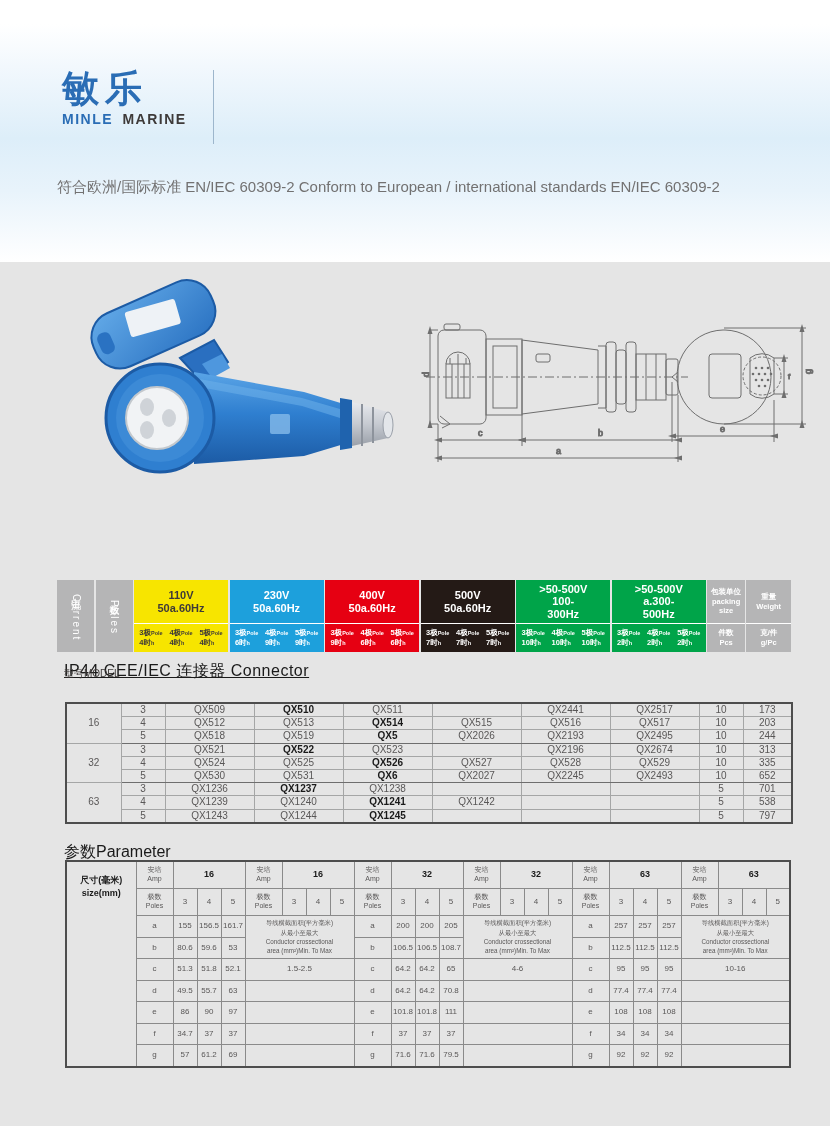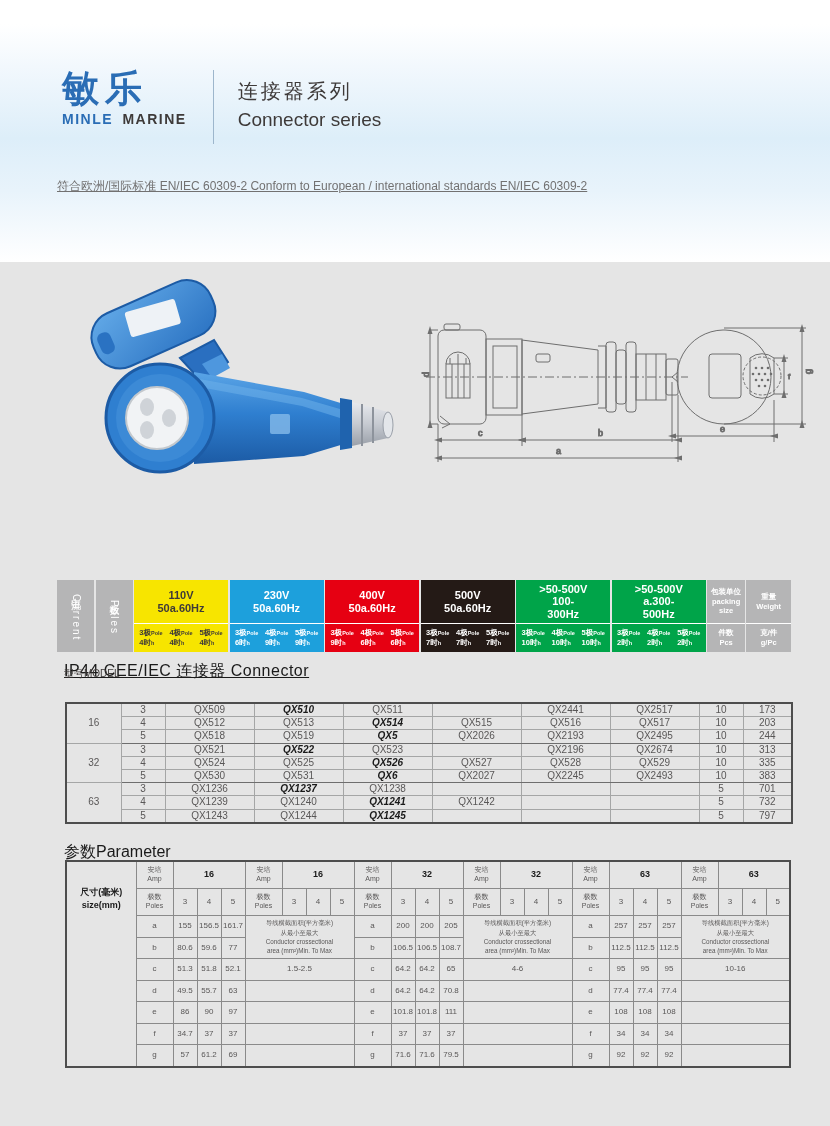--- a/index.html
+++ b/index.html
@@ -14,21 +14,21 @@
   .logo-en{font-size:14px;font-weight:bold;letter-spacing:1.5px;margin-top:4px;}
   .logo-en .minle{color:#2a6db5;}
   .logo-en .marine{color:#3e3a39;margin-left:4px;}
   .hdr-divider{width:1px;height:74px;background:#9db6cc;margin:0 24px 0 26px;}
   .series{padding-top:8px;color:#3e3a39;}
   .series-cn{font-size:20px;letter-spacing:3px;}
   .series-en{font-size:19px;margin-top:4px;}
   
   .intro{position:absolute;top:150px;left:57px;width:740px;}
   .intro-title{font-size:15px;font-weight:bold;color:#1a1a1a;}
-  .intro-sub{font-size:12px;color:#727171;margin-top:4px;text-decoration:underline;}
+  .intro-sub{font-size:15px;color:#727171;margin-top:4px;}
   
   .photo{position:absolute;top:242px;left:52px;}
   .drawing{position:absolute;top:288px;left:420px;}
   
   .band{position:absolute;top:556px;left:57px;width:734px;height:72px;display:flex;gap:1.5px;}
   .band-gray{background:#b5b5b6;color:#fff;}
   .band-vert{width:37px;display:flex;align-items:center;justify-content:center;
     writing-mode:vertical-rl;text-orientation:mixed;font-size:10px;letter-spacing:2px;}
   .band-group{width:95px;display:flex;flex-direction:column;background:var(--bg);color:var(--fg);}
   .bg-title{height:43px;display:flex;flex-direction:column;justify-content:center;align-items:center;
@@ -43,54 +43,50 @@
     font-size:7.5px;line-height:1.3;}
   .band-pack{width:38px;}
   .band-weight{width:45px;}
   
   .ip44-heading{position:absolute;top:637px;left:64px;font-size:16px;color:#1a1a1a;letter-spacing:0.5px;text-decoration:underline;}
   .model-sub{position:absolute;top:643px;left:64px;font-size:10px;color:#3e3a39;}
   table.model{position:absolute;top:678px;left:65px;width:726px;border-collapse:collapse;
     font-size:10px;color:#595757;table-layout:fixed;}
   table.model td{border:1px solid #a5a6a6;text-align:center;padding:0;height:12.2px;line-height:12px;}
   table.model{border:2px solid #4d4d4d;}
-  table.model td.b{font-weight:bold;color:#1a1a1a;font-style:italic;}
+  table.model td.b{font-weight:bold;color:#1a1a1a;}
   table.model tr.gend td{border-bottom:1.5px solid #6e6e6e;}
   
   .param-heading{position:absolute;top:818px;left:64px;font-size:16px;color:#1a1a1a;}
   table.param{position:absolute;top:836px;left:65px;width:726px;border-collapse:collapse;
     font-size:8px;color:#595757;table-layout:fixed;border:2px solid #4d4d4d;}
   table.param td,table.param th{border:1px solid #8a8a8a;text-align:center;padding:0;line-height:1.25;}
   table.param tr.hrow td{height:26px;}
   table.param tr.brow td{height:20.5px;}
-  table.param th.size{font-weight:bold;color:#1a1a1a;vertical-align:top;padding-top:24px;font-size:9px;line-height:1.4;}
+  table.param th.size{font-weight:bold;color:#1a1a1a;vertical-align:top;padding-top:12px;font-size:9px;line-height:1.4;}
   table.param td.amp-l{font-size:7px;}
   table.param td.amp-v{font-weight:bold;color:#1a1a1a;font-size:9px;}
   table.param td.note{font-size:6.3px;line-height:1.5;}
   svg text{font-family:"Liberation Sans","DejaVu Sans",sans-serif;}
 </style>
 </head>
 <body>
 
 <div class="page">
   <div class="top-bg"></div>
 
   <div class="header">
     <div class="logo">
       <div class="logo-cn">敏乐</div>
       <div class="logo-en">
         <span class="minle">MINLE</span>
         <span class="marine">MARINE</span>
       </div>
     </div>
     <div class="hdr-divider"></div>
-    <div class="series">
-      <div class="series-cn">连接器系列</div>
-      <div class="series-en">Connector series</div>
-    </div>
   </div>
 
   <div class="intro">
     <div class="intro-sub">符合欧洲/国际标准 EN/IEC 60309-2  Conform to European / international standards EN/IEC 60309-2</div>
   </div>
 
   <div class="photo">
     <svg width="345" height="220" viewBox="0 0 345 220">
       <defs>
         <linearGradient id="bodyg" x1="0" y1="0" x2="0" y2="1">
@@ -393,21 +389,21 @@
         </tr>
         <tr class="gend">
           <td>5</td>
           <td>QX530</td>
           <td>QX531</td>
           <td class="b">QX6</td>
           <td>QX2027</td>
           <td>QX2245</td>
           <td>QX2493</td>
           <td>10</td>
-          <td>383</td>
+          <td>652</td>
         </tr>
         <tr class="">
           <td rowspan="3">63</td>
           <td>3</td>
           <td>QX1236</td>
           <td class="b">QX1237</td>
           <td>QX1238</td>
           <td></td>
           <td></td>
           <td></td>
@@ -416,21 +412,21 @@
         </tr>
         <tr class="">
           <td>4</td>
           <td>QX1239</td>
           <td>QX1240</td>
           <td class="b">QX1241</td>
           <td>QX1242</td>
           <td></td>
           <td></td>
           <td>5</td>
-          <td>732</td>
+          <td>538</td>
         </tr>
         <tr class="">
           <td>5</td>
           <td>QX1243</td>
           <td>QX1244</td>
           <td class="b">QX1245</td>
           <td></td>
           <td></td>
           <td></td>
           <td>5</td>
@@ -524,21 +520,21 @@
           <td>a</td>
           <td>257</td>
           <td>257</td>
           <td>257</td>
           <td class="note" colspan="4" rowspan="2">导线横截面积(平方毫米)<br>从最小至最大<br>Conductor crossectional<br>area (mm²)Min. To Max</td>
         </tr>
         <tr class="brow">
           <td>b</td>
           <td>80.6</td>
           <td>59.6</td>
-          <td>77</td>
+          <td>53</td>
           <td>b</td>
           <td>106.5</td>
           <td>106.5</td>
           <td>108.7</td>
           <td>b</td>
           <td>112.5</td>
           <td>112.5</td>
           <td>112.5</td>
         </tr>
         <tr class="brow">

